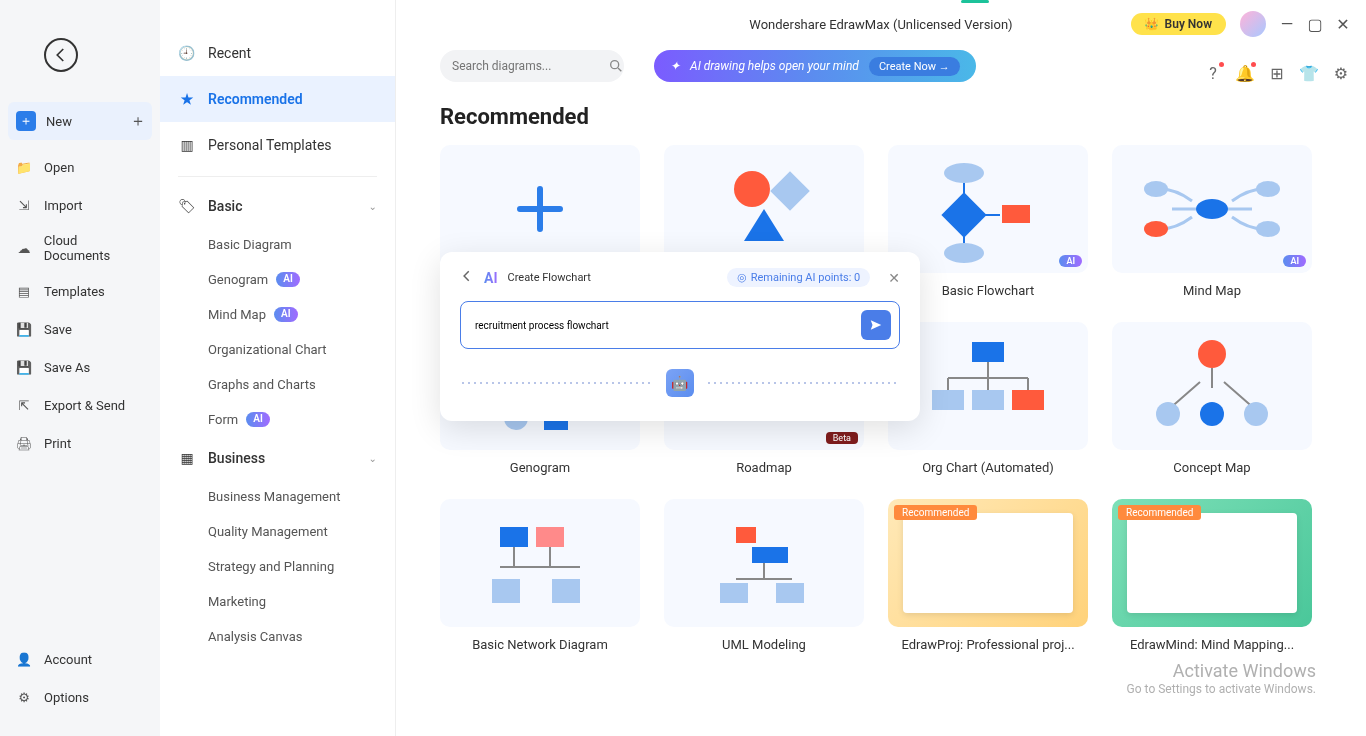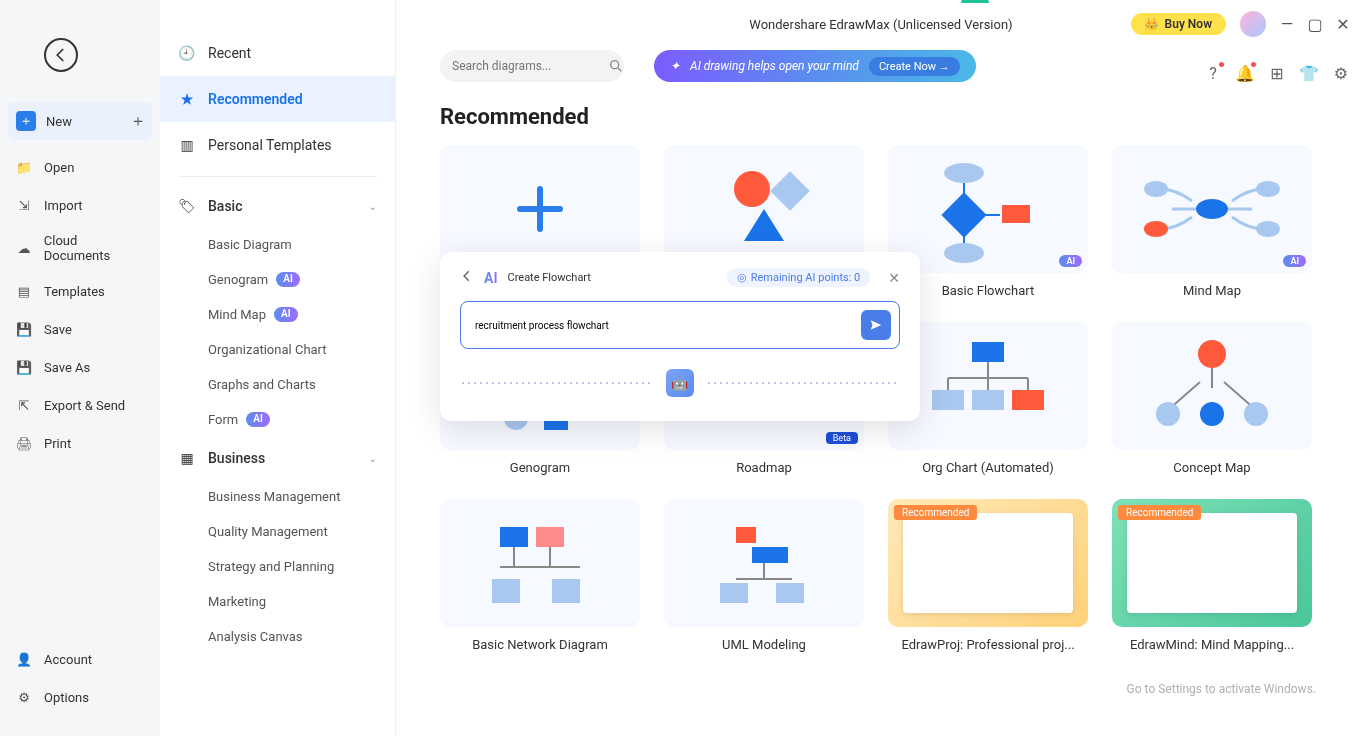--- a/index.html
+++ b/index.html
@@ -46,21 +46,21 @@
 .util-ico { width: 18px; height: 18px; color: #666; cursor: pointer; position: relative; display: inline-flex; align-items: center; justify-content: center; }
 .dot-badge { position: absolute; top: -2px; right: -2px; width: 5px; height: 5px; background: #ff4d4f; border-radius: 50%; }
 
 .main { position: absolute; left: 440px; top: 104px; right: 16px; bottom: 0; overflow-y: auto; }
 .section-title { font-size: 22px; font-weight: 700; color: #222; margin-bottom: 16px; }
 .card-grid { display: grid; grid-template-columns: repeat(4, 200px); gap: 24px 24px; }
 .card { width: 200px; cursor: pointer; position: relative; }
 .card-thumb { width: 200px; height: 128px; background: #f6f9ff; border-radius: 10px; display: flex; align-items: center; justify-content: center; position: relative; overflow: hidden; }
 .card-label { text-align: center; font-size: 13px; color: #333; margin-top: 10px; }
 .ai-corner { position: absolute; right: 6px; bottom: 6px; background: linear-gradient(90deg, #5b8def, #a06bff); color: #fff; font-size: 9px; padding: 1px 7px; border-radius: 9px; font-weight: 600; }
-.beta-corner { position: absolute; right: 6px; bottom: 6px; background: #1d4ed8; color: #fff; font-size: 9px; padding: 1px 7px; border-radius: 4px; }
+.beta-corner { position: absolute; right: 6px; bottom: 6px; background: #7f1d1d; color: #fff; font-size: 9px; padding: 1px 7px; border-radius: 4px; }
 .rec-badge { position: absolute; left: 6px; top: 6px; background: #ff8a3d; color: #fff; font-size: 10px; padding: 2px 8px; border-radius: 3px; }
 
 .ai-modal { position: absolute; left: 440px; top: 252px; width: 480px; background: #fff; border-radius: 12px; box-shadow: 0 8px 32px rgba(0,0,0,.12); padding: 16px 20px 24px 20px; }
 .ai-modal-head { display: flex; align-items: center; gap: 10px; margin-bottom: 14px; }
 .ai-modal-head .back-ch { cursor: pointer; color: #666; }
 .ai-modal-head .ai-logo { font-weight: 700; font-size: 14px; background: linear-gradient(90deg, #5b8def, #a06bff); -webkit-background-clip: text; -webkit-text-fill-color: transparent; }
 .ai-modal-head .modal-title { font-size: 11px; color: #333; }
 .remaining-pill { margin-left: auto; background: #eef3ff; color: #4a7de8; font-size: 11px; padding: 3px 10px; border-radius: 12px; display: flex; align-items: center; gap: 4px; }
 .close-x { cursor: pointer; color: #888; margin-left: 8px; font-size: 14px; }
 .ai-input-row { border: 1.5px solid #4a7de8; border-radius: 8px; display: flex; align-items: center; padding: 8px 8px 8px 14px; }
@@ -406,14 +406,15 @@
     </div>
   </div>
   <div class="loading-row">
     <div class="load-dots"></div>
     <div class="load-icon">🤖</div>
     <div class="load-dots"></div>
   </div>
 </div>
 
 <div class="watermark">
+  <div>Activate Windows</div>
   <div class="sub">Go to Settings to activate Windows.</div>
 </div>
 
 </body></html>

